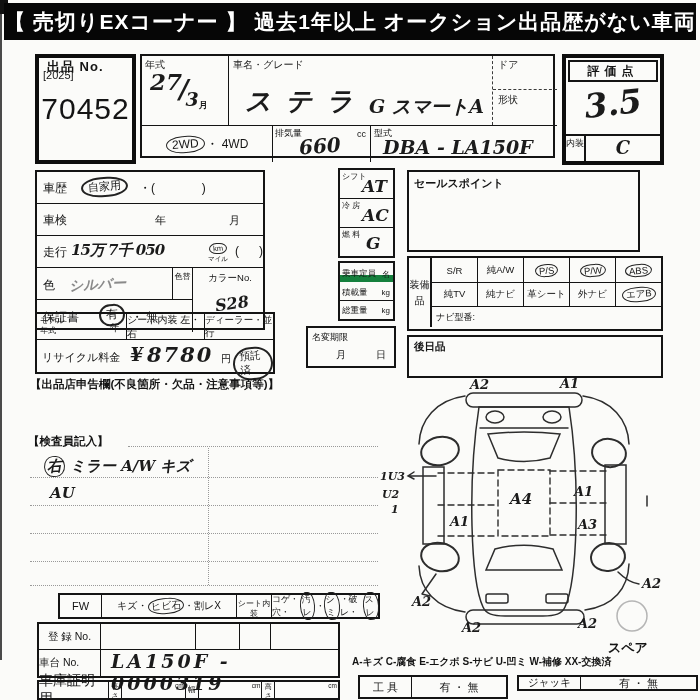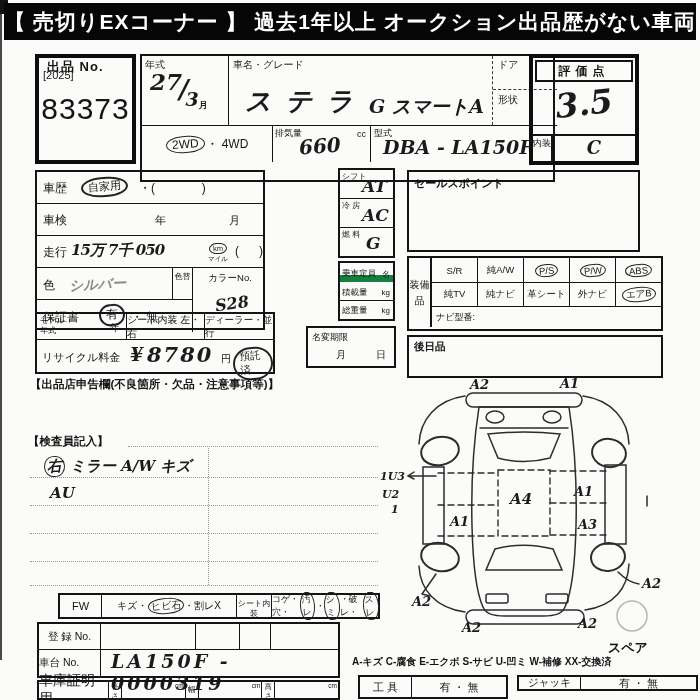--- a/index.html
+++ b/index.html
@@ -41,24 +41,24 @@
 <div class="sheet">
 
   <div class="abs" style="left:0;top:40;width:2px;height:660px;background:#4a4a4a"></div>
   <div class="abs" style="left:0;top:686;width:8px;height:14px;background:#111"></div>
 
   <div class="abs" style="left:4px;top:3px;width:692px;height:37px;background:#060606;color:#fff;font-size:21px;font-weight:bold;text-align:center;line-height:37px;letter-spacing:1px">【 売切りEXコーナー 】 過去1年以上 オークション出品歴がない車両</div>
 
   <div class="bx4" style="left:35px;top:54px;width:101px;height:110px">
     <div class="abs" style="left:8px;top:0;font-size:13px;font-weight:bold;letter-spacing:1px">出品 No.</div>
     <div class="abs" style="left:4px;top:11px;font-size:11px">[2025]</div>
-    <div class="abs" style="left:0;top:34px;width:100%;text-align:center;font-size:30px;letter-spacing:1px">83373</div>
-  </div>
-
-  <div class="bx" style="left:140px;top:54px;width:415px;height:128px">
+    <div class="abs" style="left:0;top:34px;width:100%;text-align:center;font-size:30px;letter-spacing:1px">70452</div>
+  </div>
+
+  <div class="bx" style="left:140px;top:54px;width:415px;height:104px">
     <div class="cell" style="left:0;top:0;width:87px;height:69px;border-right:1px solid #141414">
       <span class="lbl abs" style="left:3px;top:2px">年式</span>
       <div class="abs hw" style="left:8px;top:12px">
         <span style="font-size:23px">27</span><span style="font-size:26px;margin:0 -3px;vertical-align:-8px">∕</span><span style="font-size:19px;vertical-align:-16px">3</span><span style="font-size:9px;vertical-align:-18px;font-style:normal">月</span>
       </div>
     </div>
     <div class="cell" style="left:87px;top:0;width:263px;height:69px">
       <span class="lbl abs" style="left:4px;top:2px">車名・グレード</span>
       <span class="abs hw" style="left:16px;top:28px;font-size:26px;letter-spacing:14px">ステラ</span>
       <span class="abs hw" style="left:140px;top:38px;font-size:19px">G スマートA</span>
@@ -76,21 +76,21 @@
       <span class="abs" style="left:2px;top:1px;font-size:9px">排気量</span>
       <span class="abs" style="right:4px;top:3px;font-size:9px">cc</span>
       <span class="abs hw" style="left:26px;top:8px;font-size:20px;transform:rotate(-4deg)">660</span>
     </div>
     <div class="cell" style="left:228px;top:69px;width:187px;height:37px;border-top:1px solid #141414;border-left:1px solid #141414">
       <span class="abs" style="left:3px;top:1px;font-size:9px">型式</span>
       <span class="abs hw" style="left:12px;top:10px;font-size:19px">DBA - LA150F</span>
     </div>
   </div>
 
-  <div class="bx4" style="left:529px;top:54px;width:110px;height:111px">
+  <div class="bx4" style="left:562px;top:54px;width:102px;height:111px">
     <div class="abs" style="left:2px;top:2px;right:2px;height:22px;border:2px solid #141414;font-size:12px;font-weight:bold;letter-spacing:5px;text-align:center;line-height:18px">評価点</div>
     <div class="abs hw" style="left:0;top:26px;width:100%;text-align:center;font-size:33px;transform:rotate(-6deg)">3.5</div>
     <div class="abs" style="left:0;bottom:0;width:100%;height:27px;border-top:2px solid #141414;display:flex">
       <div class="vtx" style="width:20px;border-right:2px solid #141414;font-size:9px;padding-top:2px">内装</div>
       <div class="hw" style="flex:1;text-align:center;font-size:18px;line-height:24px">C</div>
     </div>
   </div>
 
   <div class="bx" style="left:35px;top:170px;width:230px;height:160px">
     <div class="cell" style="left:0;top:0;width:100%;height:32px;border-bottom:1px solid #141414">

